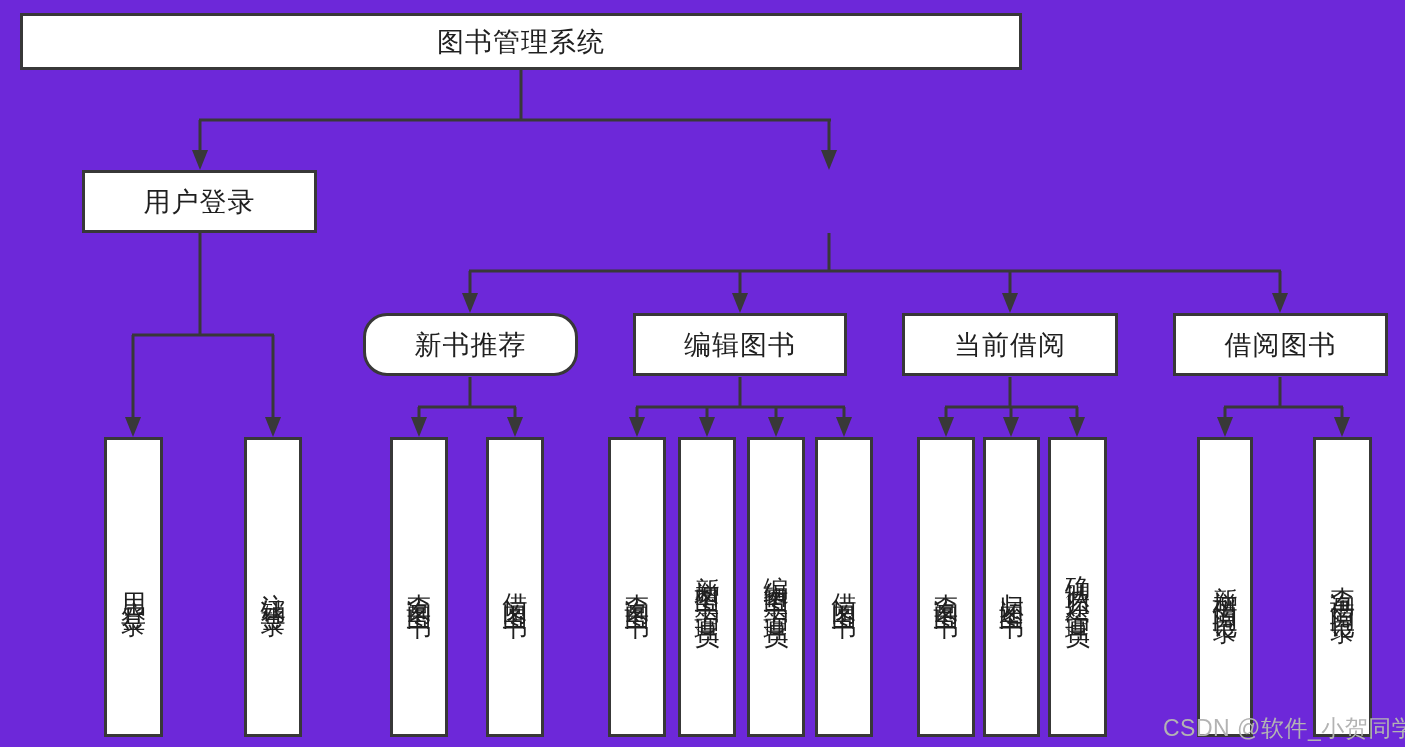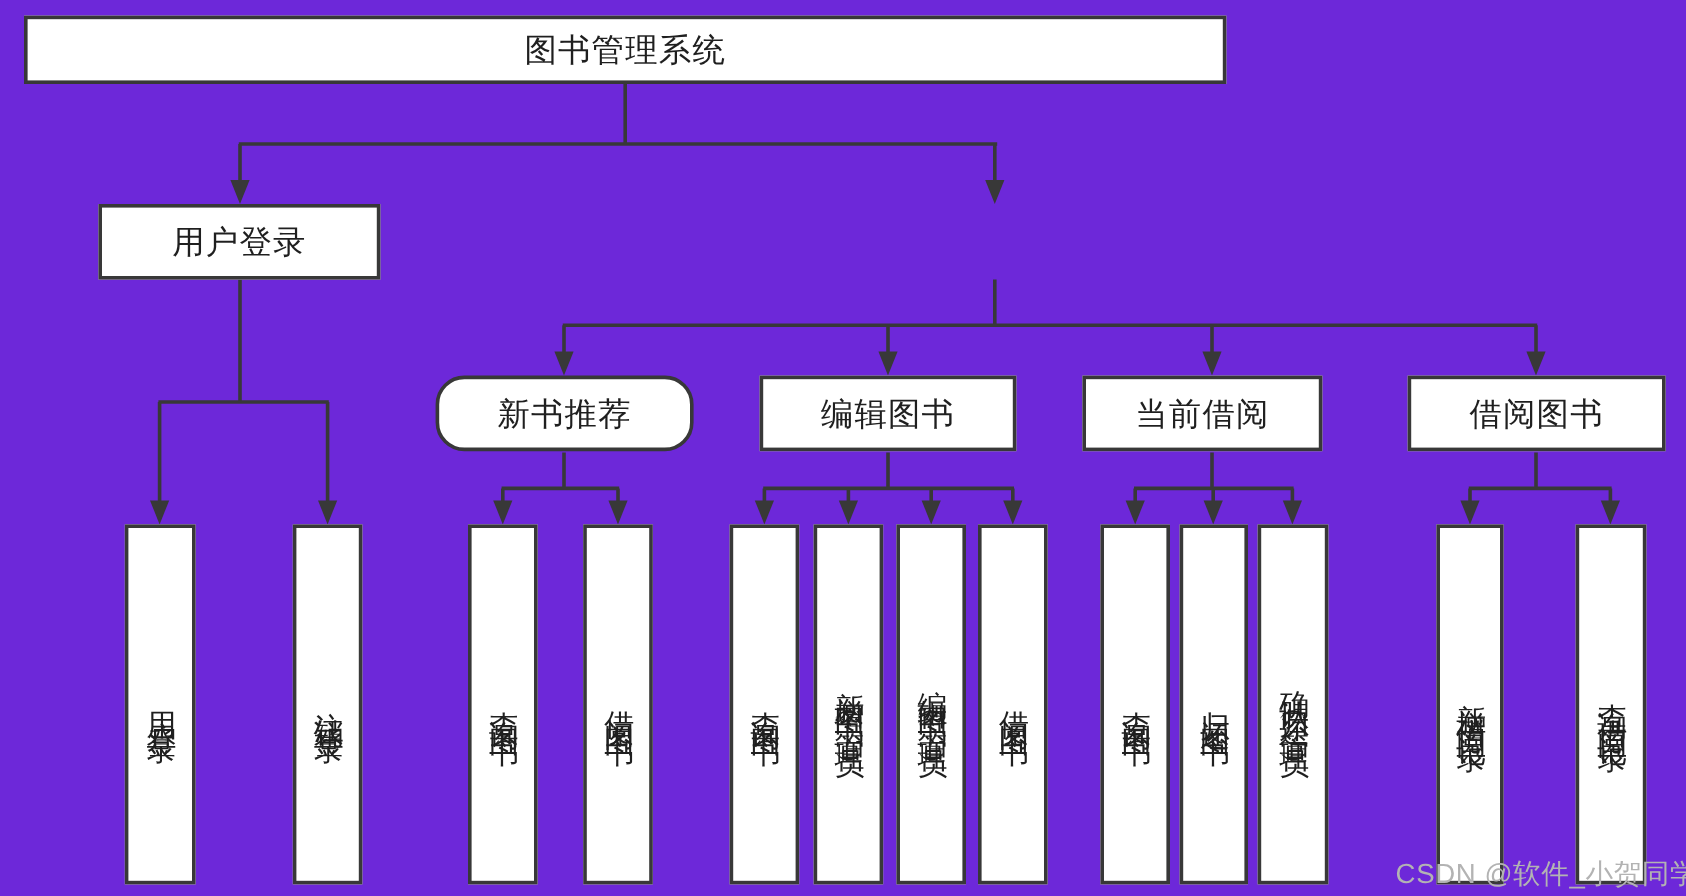--- a/index.html
+++ b/index.html
@@ -35,21 +35,21 @@
   }
 
   
   .n-root  { left: 20px;   top: 13px;  width: 1002px; height: 57px; }
   
   .n-login { left: 82px;   top: 170px; width: 235px;  height: 63px; }
   .n-mgmt  { left: 712px;  top: 170px; width: 235px;  height: 63px; }
   
   .n-rec   { left: 363px;  top: 313px; width: 215px;  height: 63px; border-radius: 24px; }
   .n-bor   { left: 633px;  top: 313px; width: 214px;  height: 63px; }
-  .n-cur   { left: 902px;  top: 313px; width: 200px;  height: 63px; }
+  .n-cur   { left: 902px;  top: 313px; width: 216px;  height: 63px; }
   .n-his   { left: 1173px; top: 313px; width: 215px;  height: 63px; }
   
   .leaf    { top: 437px; height: 300px; }
   .n-a1 { left: 104px;  width: 59px; }
   .n-a2 { left: 244px;  width: 58px; }
   .n-b1 { left: 390px;  width: 58px; }
   .n-b2 { left: 486px;  width: 58px; }
   .n-c1 { left: 608px;  width: 58px; }
   .n-c2 { left: 678px;  width: 58px; }
   .n-c3 { left: 747px;  width: 58px; }

